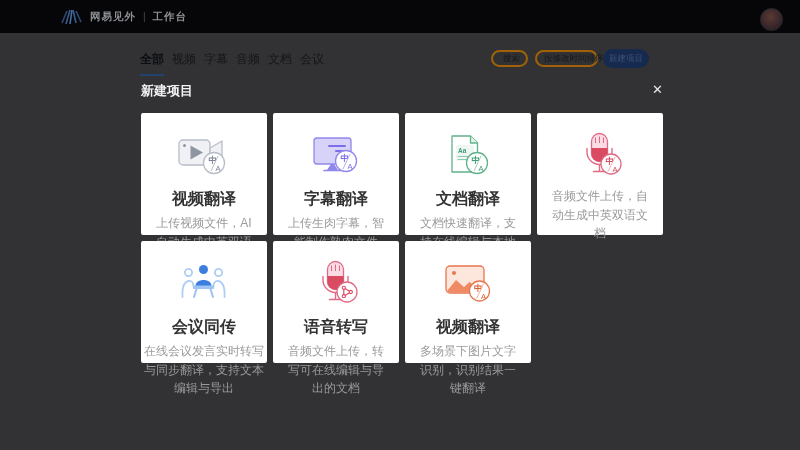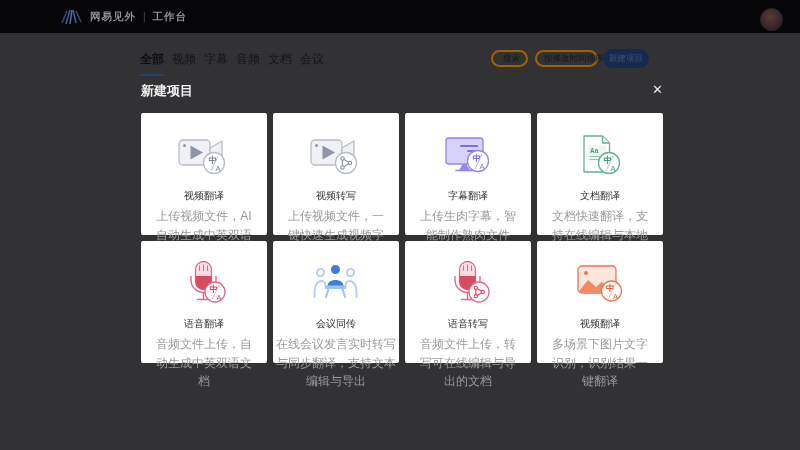--- a/index.html
+++ b/index.html
@@ -32,21 +32,21 @@
   
   .modal{position:absolute;left:141px;top:82px;width:522px;}
   .modal-head{display:flex;justify-content:space-between;align-items:flex-start;height:31px;}
   .modal-title{font-size:13px;font-weight:bold;color:#f2f2f3;}
   .modal-close{font-size:13px;color:#e8e8ea;cursor:pointer;line-height:13px;margin-top:1px;}
   .grid{display:grid;grid-template-columns:repeat(4,126px);grid-auto-rows:122px;gap:6px;}
   .card{background:#ffffff;border-radius:2px;text-align:center;cursor:pointer;
         padding-top:14px;box-sizing:border-box;}
   .card .icon{height:56px;display:flex;justify-content:center;align-items:center;}
   .card .icon svg{width:72px;height:56px;display:block;}
-  .card-title{font-size:10px;font-weight:normal;color:#333333;margin-top:6px;}
+  .card-title{font-size:16px;font-weight:bold;color:#333333;margin-top:6px;}
   .card-desc{font-size:12px;color:#9a9a9a;line-height:1.55;margin-top:4px;padding:0 13px;}
   .card-desc.wide{padding:0 3px;}
   svg text{font-family:"Liberation Sans","DejaVu Sans",sans-serif;}
 </style>
 </head>
 <body>
 
 <div class="stage">
 
   <header class="topbar">
@@ -109,37 +109,20 @@
             <circle cx="46" cy="36" r="10.5" fill="#fff" stroke="#b8bdc7" stroke-width="1.3"></circle>
             <text x="40.5" y="35.5" font-size="8.5" font-weight="bold" fill="#7d8594">中</text>
             <path d="M50 29 L43 44" stroke="#b8bdc7" stroke-width="1"></path>
             <text x="47.5" y="44" font-size="7.5" fill="#7d8594">A</text>
           </svg>
         </div>
         <div class="card-title">视频翻译</div>
         <div class="card-desc">上传视频文件，AI自动生成中英双语字幕</div>
       </div>
 
-      <div class="card">
-        <div class="icon">
-          <svg viewBox="0 0 72 56">
-            <rect x="11" y="13" width="31" height="25" rx="4" fill="#f0f1f4" stroke="#b8bdc7" stroke-width="1.3"></rect>
-            <path d="M42 21 L54 14 L54 37 L42 30 Z" fill="#f0f1f4" stroke="#b8bdc7" stroke-width="1.3" stroke-linejoin="round"></path>
-            <circle cx="16.5" cy="18.5" r="1.5" fill="#8f96a3"></circle>
-            <path d="M22.5 18.5 L35 25.5 L22.5 32.5 Z" fill="#8f96a3"></path>
-            <circle cx="46" cy="36" r="10.5" fill="#fff" stroke="#b8bdc7" stroke-width="1.3"></circle>
-            <path d="M42.5 31.5 V40.5 L50 36 Z" fill="none" stroke="#8f96a3" stroke-width="1.2" stroke-linejoin="round"></path>
-            <circle cx="42.5" cy="31.5" r="1.7" fill="#fff" stroke="#8f96a3" stroke-width="1.1"></circle>
-            <circle cx="42.5" cy="40.5" r="1.7" fill="#fff" stroke="#8f96a3" stroke-width="1.1"></circle>
-            <circle cx="50" cy="36" r="1.7" fill="#fff" stroke="#8f96a3" stroke-width="1.1"></circle>
-          </svg>
-        </div>
-        <div class="card-title">视频转写</div>
-        <div class="card-desc">上传视频文件，一键快速生成视频字幕</div>
-      </div>
 
       <div class="card">
         <div class="icon">
           <svg viewBox="0 0 72 56">
             <rect x="14" y="11" width="37" height="26" rx="3" fill="#d7d2f8" stroke="#9188ec" stroke-width="1.3"></rect>
             <path d="M29 19 H45" stroke="#7b6fe6" stroke-width="2" stroke-linecap="round"></path>
             <path d="M36 24 H45" stroke="#7b6fe6" stroke-width="2" stroke-linecap="round"></path>
             <path d="M27 43 L31 37 H34 L38 43 Z" fill="#9188ec"></path>
             <path d="M24 43.5 H41" stroke="#9188ec" stroke-width="1.5" stroke-linecap="round"></path>
             <circle cx="46" cy="34" r="10.5" fill="#fff" stroke="#9188ec" stroke-width="1.3"></circle>
@@ -179,21 +162,20 @@
             <path d="M31.5 10.5 V16 M35.5 9.5 V16 M39.5 10.5 V16" stroke="#e06a85" stroke-width="1"></path>
             <path d="M23 21.5 V25 a12.5 12.5 0 0 0 25 0 V21.5" fill="none" stroke="#e06a85" stroke-width="1.4" stroke-linecap="round"></path>
             <path d="M35.5 37.7 V44" stroke="#e06a85" stroke-width="1.4"></path>
             <path d="M29.5 44.5 H41.5" stroke="#e06a85" stroke-width="1.4" stroke-linecap="round"></path>
             <circle cx="47" cy="37" r="10" fill="#fff" stroke="#e06a85" stroke-width="1.3"></circle>
             <text x="41.5" y="36.5" font-size="8.5" font-weight="bold" fill="#d94a63">中</text>
             <path d="M51 30 L44 44.5" stroke="#efaebd" stroke-width="1"></path>
             <text x="48.5" y="44.5" font-size="7.5" fill="#d94a63">A</text>
           </svg>
         </div>
-        <div class="card-title">语音翻译</div>
         <div class="card-desc">音频文件上传，自动生成中英双语文档</div>
       </div>
 
       <div class="card">
         <div class="icon">
           <svg viewBox="0 0 72 56">
             <circle cx="20.5" cy="17.5" r="3.6" fill="none" stroke="#aecdf6" stroke-width="1.8"></circle>
             <path d="M14.5 42 c-0.5-9 1.5-15 6-16 c3.5-0.5 5 2 5 5.5" fill="none" stroke="#aecdf6" stroke-width="1.8" stroke-linecap="round"></path>
             <circle cx="50.5" cy="17.5" r="3.6" fill="none" stroke="#aecdf6" stroke-width="1.8"></circle>
             <path d="M56.5 42 c0.5-9 -1.5-15 -6-16 c-3.5-0.5 -5 2 -5 5.5" fill="none" stroke="#aecdf6" stroke-width="1.8" stroke-linecap="round"></path>

